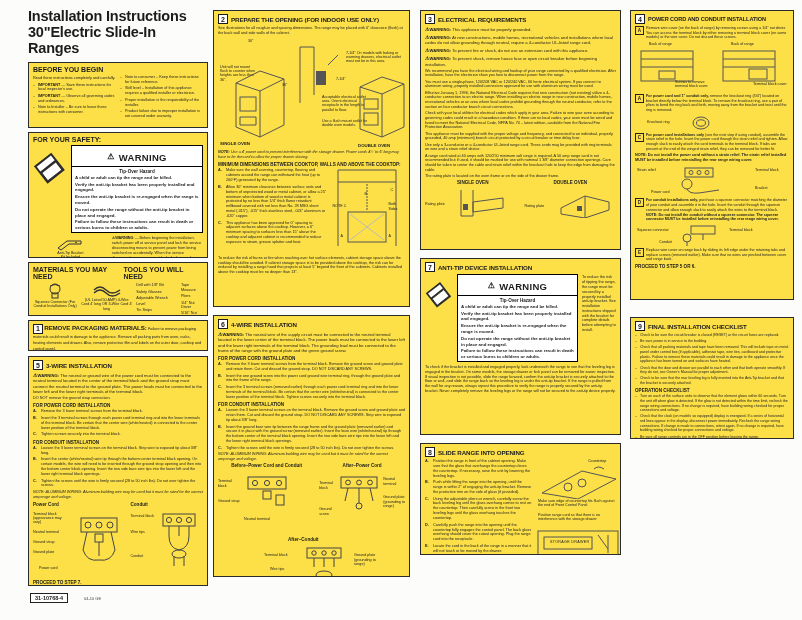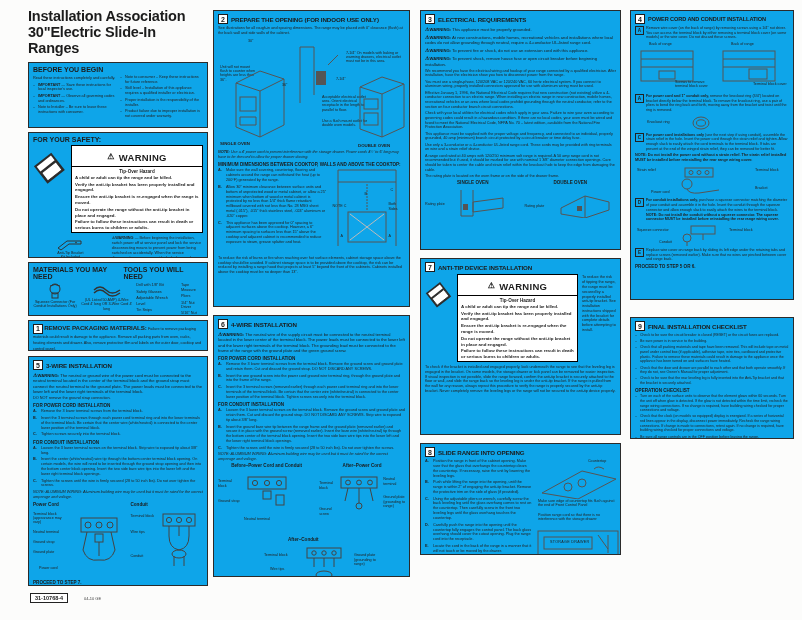--- a/index.html
+++ b/index.html
@@ -1,19 +1,19 @@
 <!DOCTYPE html>
 <html><head>
 <meta charset="utf-8">
 <style>
 *{margin:0;padding:0;box-sizing:border-box}
 html,body{width:802px;height:620px}
 body{font-family:"Liberation Sans",sans-serif;background:#efefec;color:#1c1c1c;position:relative;overflow:hidden}
 .page{position:absolute;left:0;top:0;width:802px;height:620px;background:#fcfcfb}
-.box{position:absolute;border:1px solid #2b2b2b;background:#0ea5e9;padding:3px 4px;overflow:hidden}
+.box{position:absolute;border:1px solid #2b2b2b;background:#fde047;padding:3px 4px;overflow:hidden}
 .nob{position:absolute;overflow:hidden}
 h1{font-size:14.5px;font-weight:bold;line-height:1.12;letter-spacing:-0.2px}
 .q{font-size:4.6px;line-height:1.45;margin-top:3px}
 .q b{font-size:5px;font-style:italic}
 .sechead{display:flex;align-items:center;gap:3px;margin-bottom:2px}
 .num{flex:0 0 auto;width:10px;height:10px;border:1.3px solid #1c1c1c;display:flex;align-items:center;justify-content:center;font-size:7px;font-weight:bold;background:#fff}
 .st{font-size:6.2px;font-weight:bold;letter-spacing:-0.1px}
 .bt{font-size:7px;font-weight:bold;margin-bottom:2px}
 .tiny{font-size:4.2px;line-height:1.28;margin:1.6px 0;color:#222}
 .xtiny{font-size:3.8px;line-height:1.26;margin:1.4px 0;color:#222}
@@ -46,21 +46,21 @@
 .partbox{position:absolute;border:1px solid #222;background:#fff;font-size:5.5px;padding:1px 4px;font-weight:bold}
 .datecode{position:absolute;font-size:4px;color:#444}
 .flexrow{display:flex;gap:4px}
 </style>
 </head>
 <body>
 
 <div class="page">
 
   <div class="nob" style="left:28px;top:8px;width:180px;height:52px">
-    <h1>Installation Association</h1>
+    <h1>Installation Instructions</h1>
     <h1>30"Electric Slide-In Ranges</h1>
     <div class="q">
       <b>Questions?</b>
       <br>
       
     </div>
   </div>
 
   <div class="box" style="left:28px;top:62px;width:180px;height:66px">
     <div class="bt">BEFORE YOU BEGIN</div>

